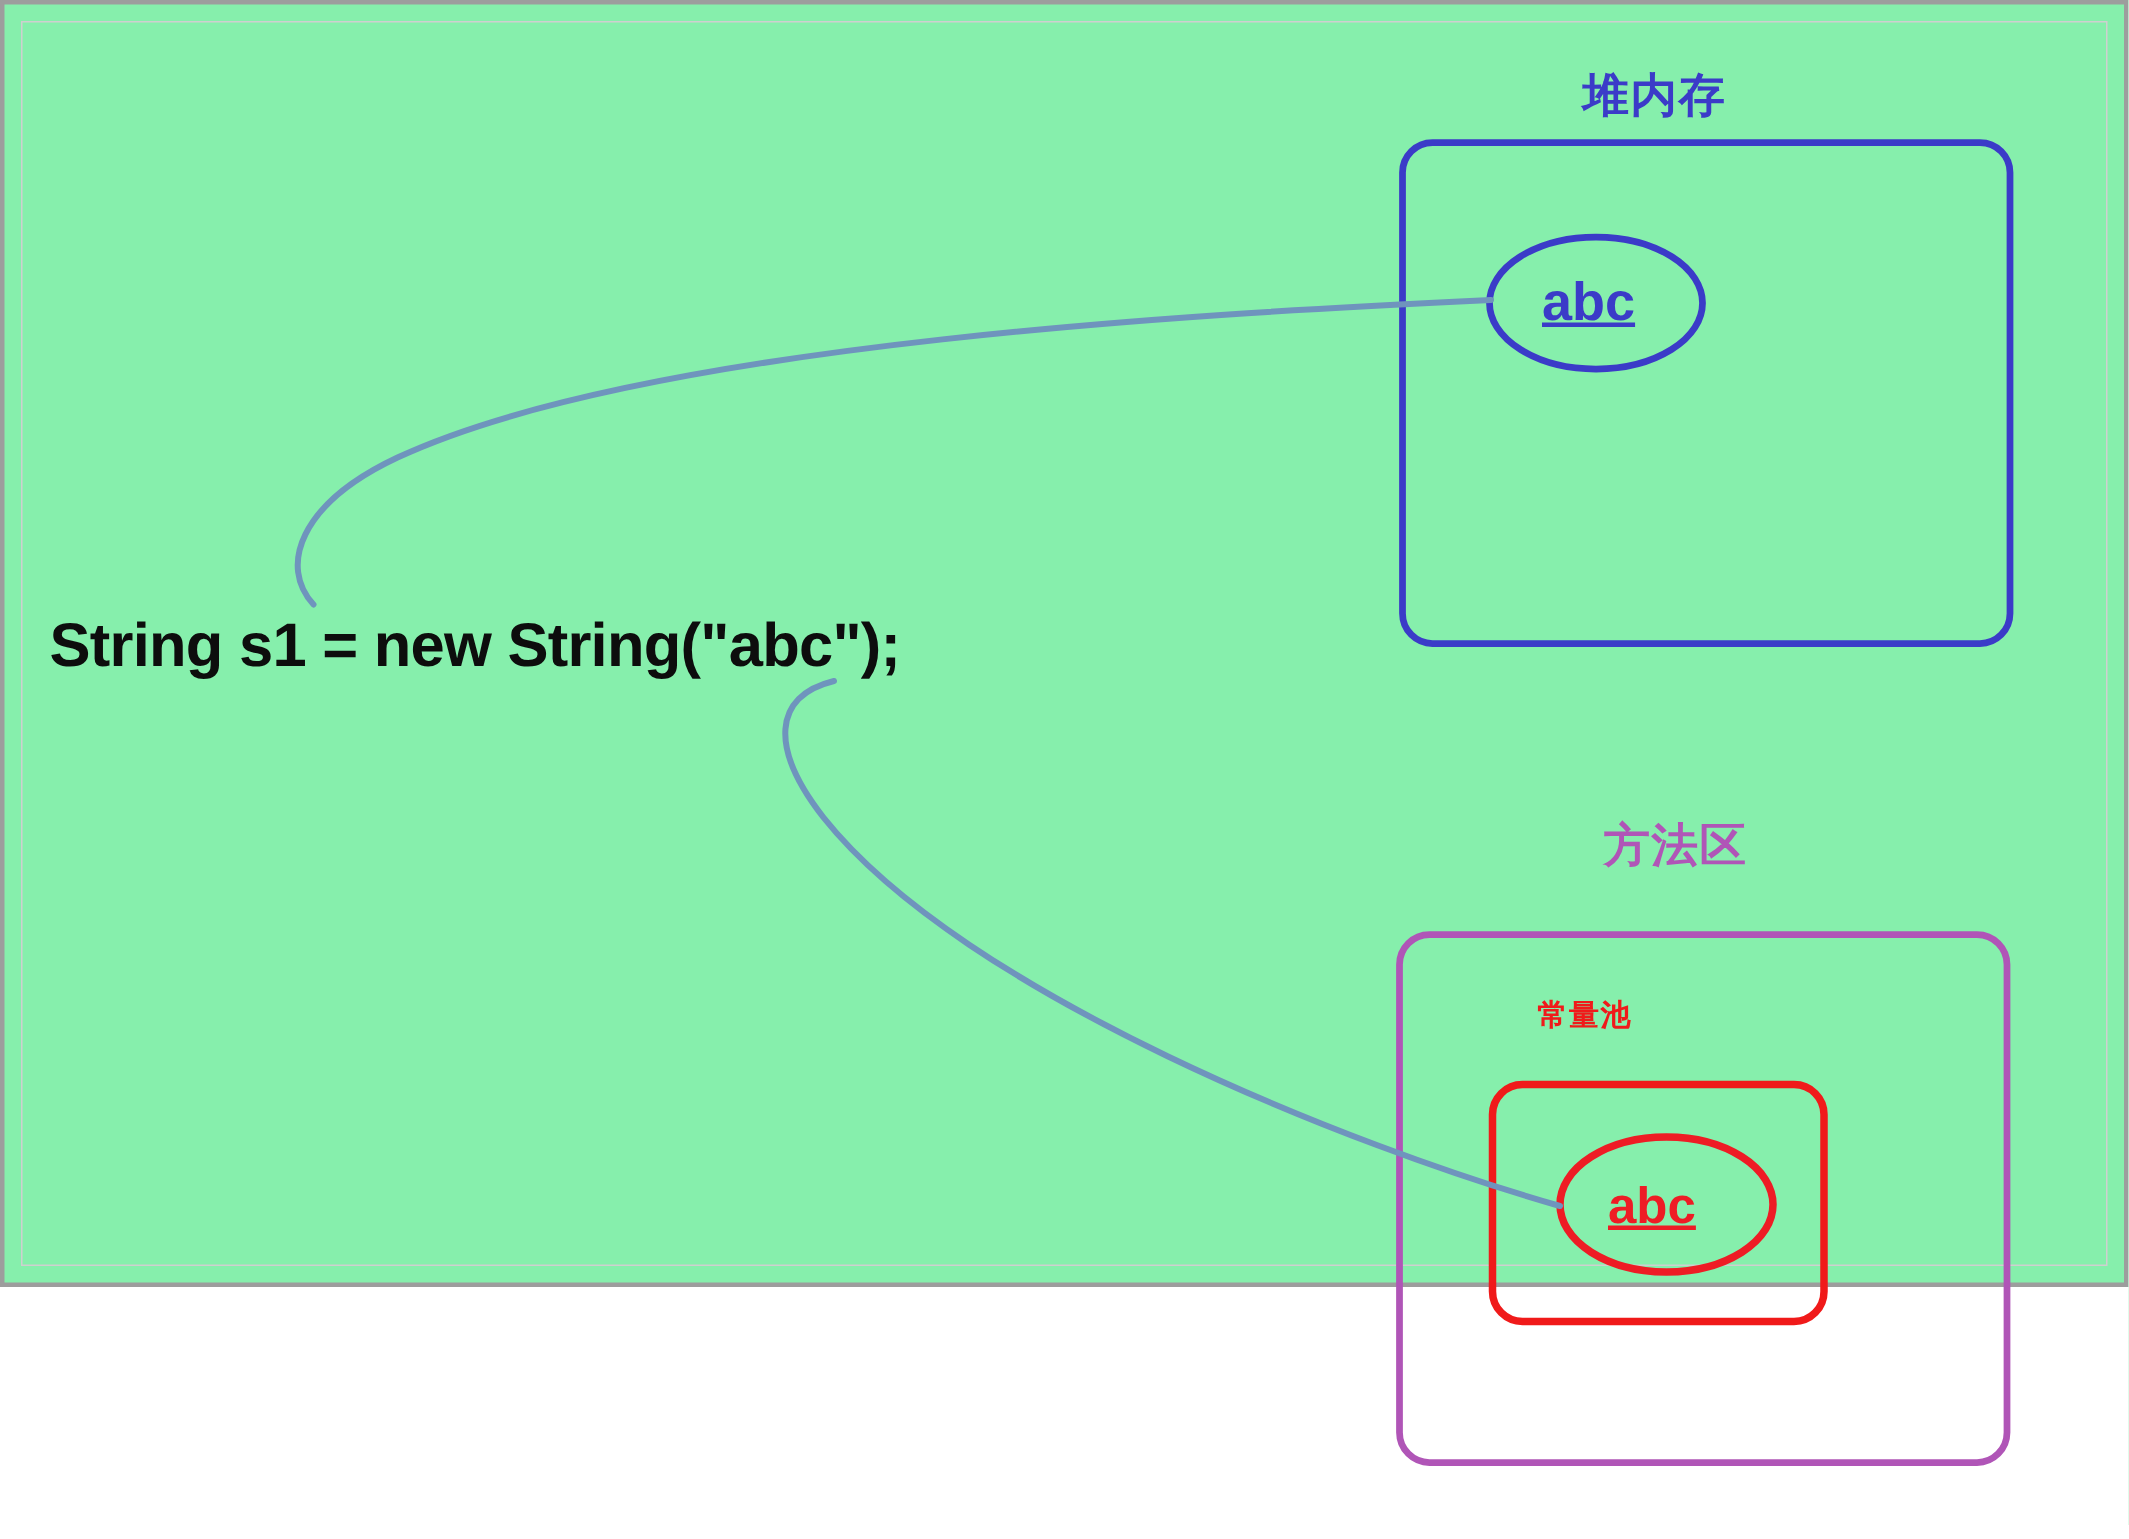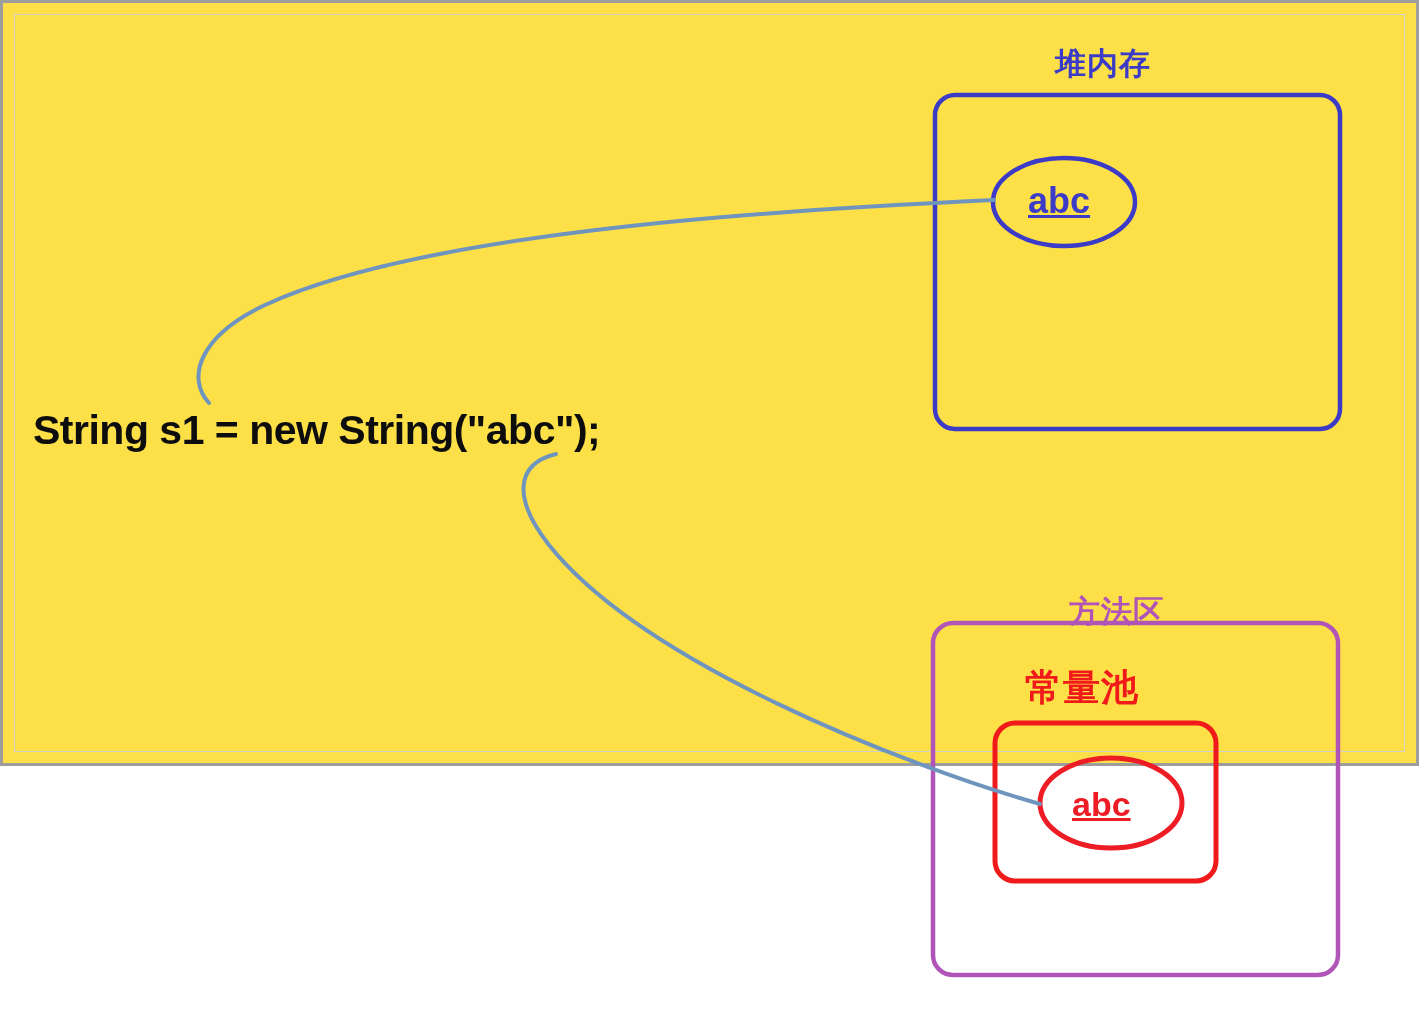--- a/index.html
+++ b/index.html
@@ -9,22 +9,22 @@
   }
   body {
     width: 1419px;
     height: 1026px;
     font-family: "Liberation Sans", sans-serif;
     overflow: hidden;
   }
   #page {
     position: relative;
     width: 1419px;
-    height: 766px;
-    background: #fde047;
+    height: 858px;
+    background: #86efac;
     box-sizing: border-box;
     border: 3px solid #9d9d9d;
   }
   #inner-frame {
     position: absolute;
     left: 11px;
     top: 11px;
     right: 11px;
     bottom: 11px;
     border: 1px solid #cfcfcf;
@@ -55,28 +55,28 @@
     font-size: 31px;
     letter-spacing: 1px;
   }
   #heap-title {
     left: 1052px;
     top: 40px;
     color: #3b3bc8;
   }
   #method-title {
     left: 1066px;
-    top: 588px;
+    top: 540px;
     color: #b055b7;
   }
   #pool-title {
     left: 1022px;
     top: 660px;
     color: #f01a1a;
-    font-size: 37px;
+    font-size: 20px;
   }
   .oval-label {
     position: absolute;
     white-space: nowrap;
     font-weight: bold;
     font-size: 36px;
     text-decoration: underline;
   }
   #heap-oval-label {
     left: 1025px;

